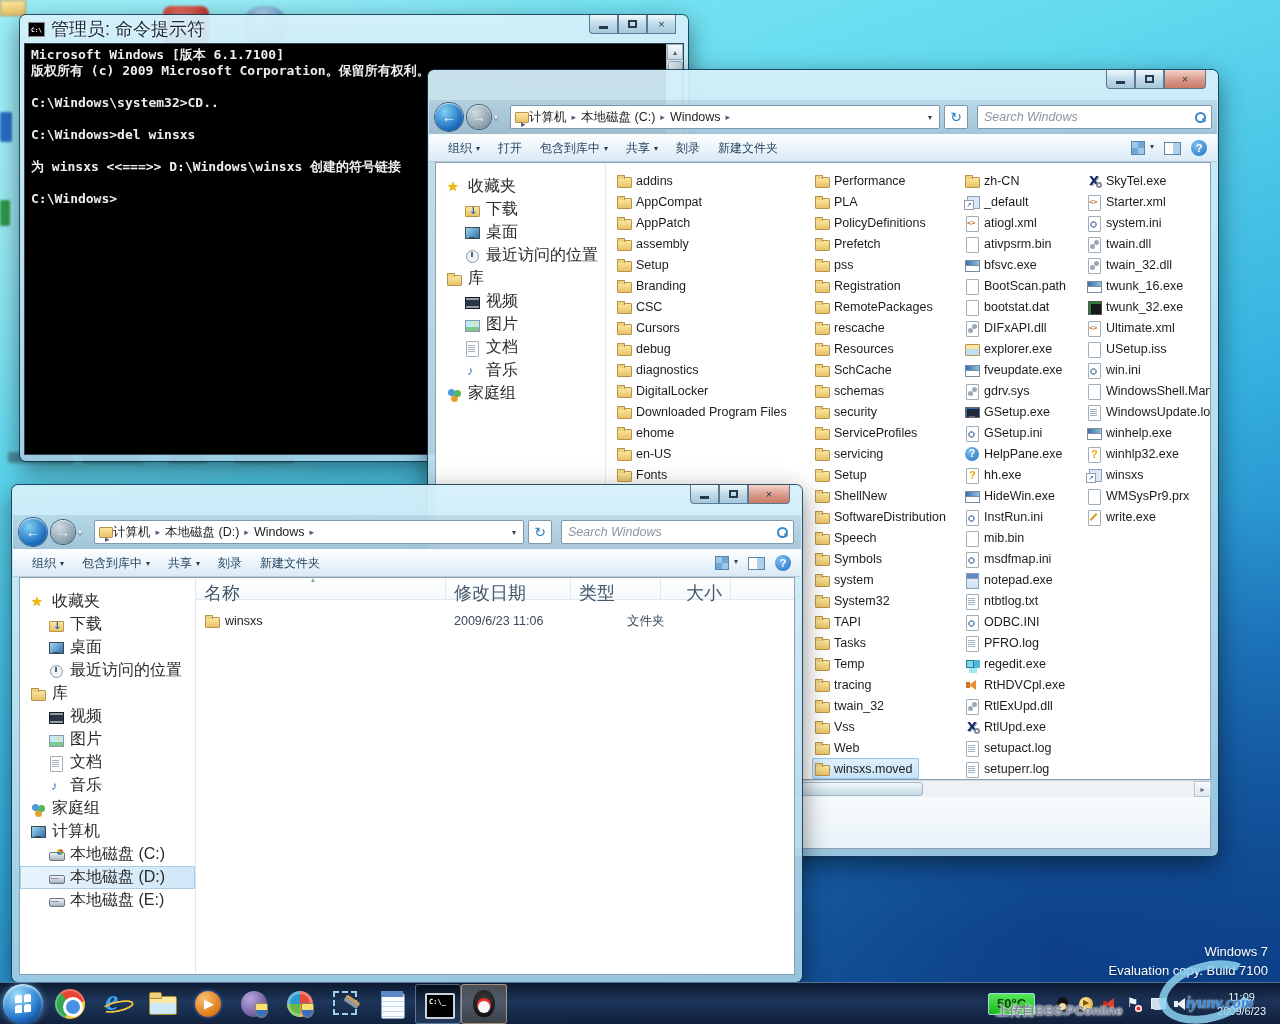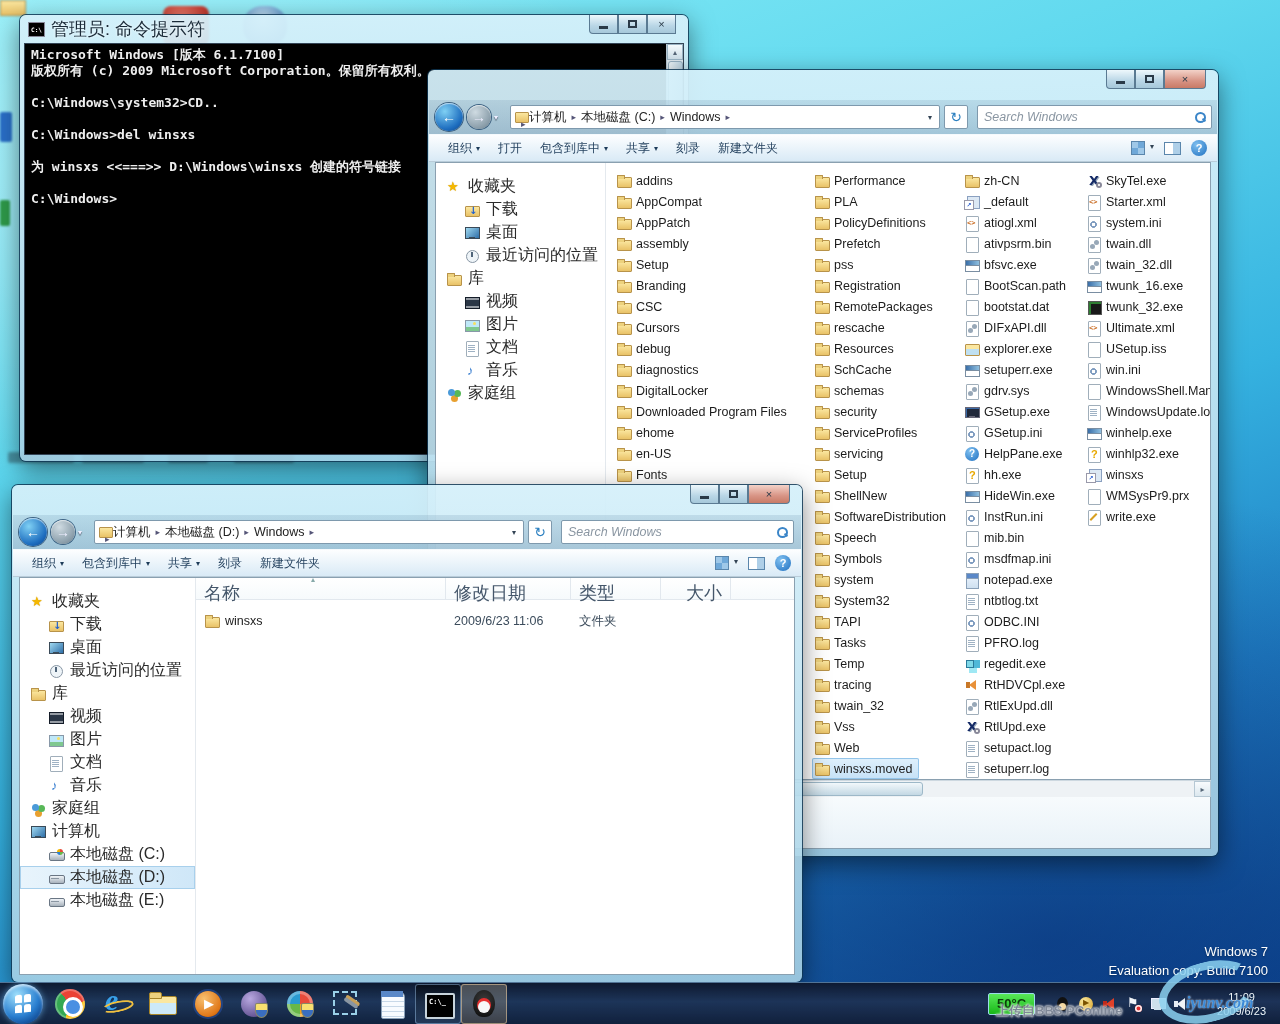--- a/index.html
+++ b/index.html
@@ -127,21 +127,21 @@
   .expD .searchbox { width:233px; }
   .hdr { display:flex; height:22px; background:linear-gradient(#fff,#f6fafc); border-bottom:1px solid #e2e8ee; }
   .hcell { font-size:18px; color:#44566a; padding:3px 0 0 8px; border-right:1px solid #e2e8ee; position:relative; }
   .hcell:nth-child(1){ width:250px; } .hcell:nth-child(2){ width:125px; }
   .hcell:nth-child(3){ width:90px; } .hcell:nth-child(4){ width:70px; text-align:right; padding-right:8px; }
   .hcell:nth-child(1)::after { content:"▴"; position:absolute; left:115px; top:-3px; font-size:8px; color:#8aa; }
   .drow { display:flex; height:22px; align-items:center; margin-top:10px; }
   .dcell { font-size:12.5px; color:#1c1c1c; }
   .dname { width:250px; display:flex; align-items:center; gap:5px; padding-left:8px; }
   .ddate,.dtype { color:#3c4c5c; }
-  .ddate { width:125px; padding-left:8px; } .dtype { width:90px; padding-left:8px; }
+  .ddate { width:125px; padding-left:8px; } .dtype { width:90px; padding-left:8px;margin-left:48px; }
   .dsize { width:70px; text-align:right; padding-right:8px; }
 
   
   .folder-icon::before, .library-icon::before, .download-icon::before { content:""; position:absolute; left:1px; top:4px; width:13px; height:9px;
     background:linear-gradient(#fbe7a0,#e9c267); border:1px solid #b8934a; border-radius:1px; }
   .folder-icon::after, .library-icon::after, .download-icon::after { content:""; position:absolute; left:1px; top:2px; width:6px; height:3px;
     background:#edd27e; border:1px solid #b8934a; border-bottom:none; border-radius:1px 1px 0 0; }
   .download-icon::after { content:"↓"; border:none; background:none; color:#1f5fd0; font:bold 10px/10px "DejaVu Sans",sans-serif; left:5px; top:4px; }
   .explorer-icon::before { content:""; position:absolute; left:1px; top:3px; width:13px; height:10px;
     background:linear-gradient(#fbe7a0 40%,#bfe0f2 40%); border:1px solid #b8934a; border-radius:1px; }
@@ -660,21 +660,21 @@
             <div class="file-item">
               <span class="ficon dll-icon"></span>
               <span class="flabel">DIFxAPI.dll</span>
             </div>
             <div class="file-item">
               <span class="ficon explorer-icon"></span>
               <span class="flabel">explorer.exe</span>
             </div>
             <div class="file-item">
               <span class="ficon exe-icon"></span>
-              <span class="flabel">setuperr.exe</span>
+              <span class="flabel">fveupdate.exe</span>
             </div>
             <div class="file-item">
               <span class="ficon dll-icon"></span>
               <span class="flabel">gdrv.sys</span>
             </div>
             <div class="file-item">
               <span class="ficon computer-icon"></span>
               <span class="flabel">GSetup.exe</span>
             </div>
             <div class="file-item">

